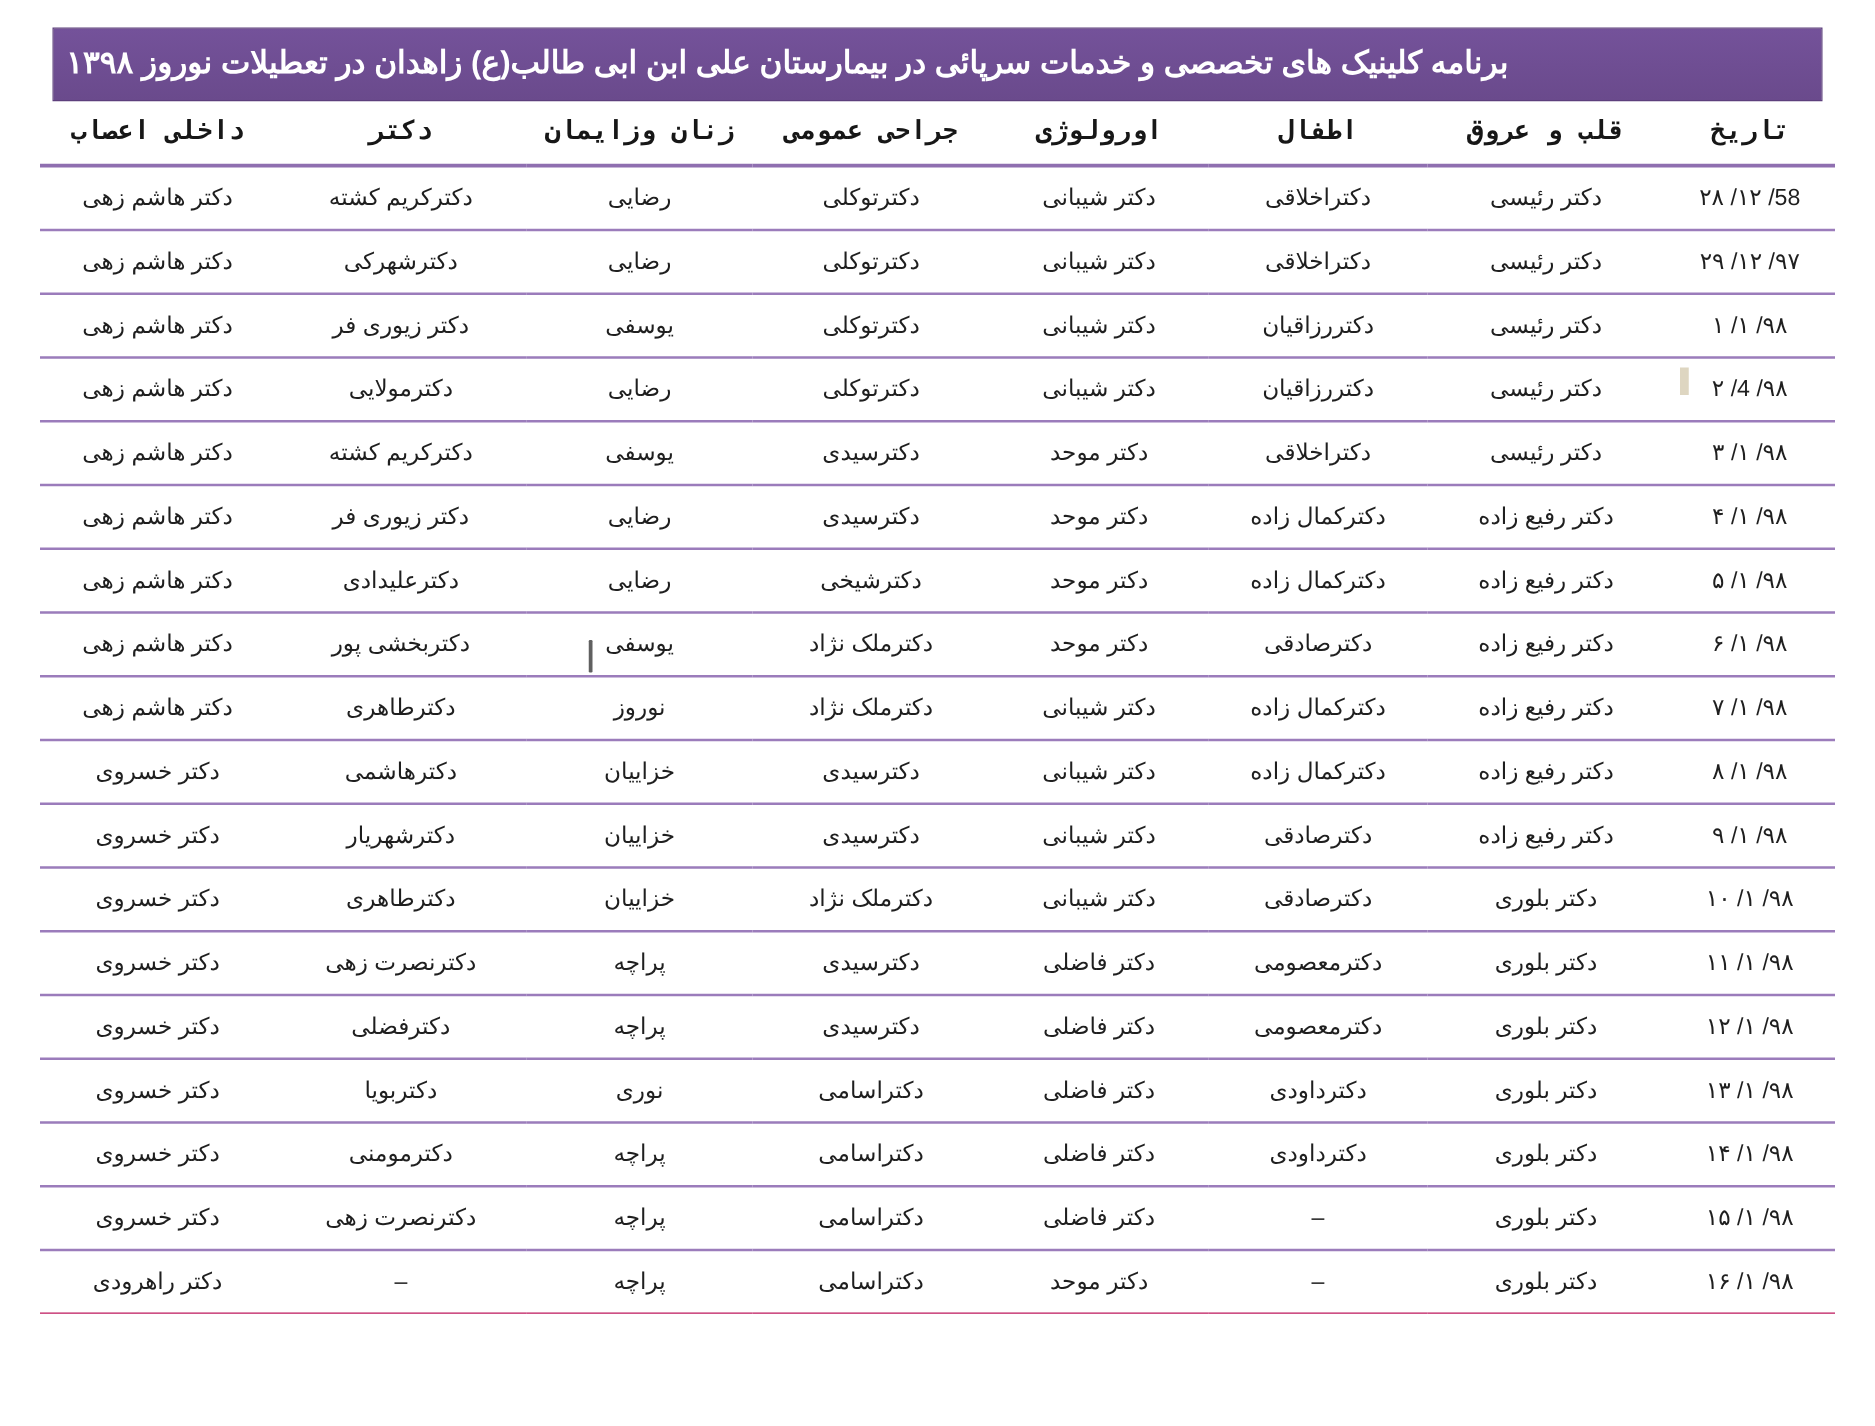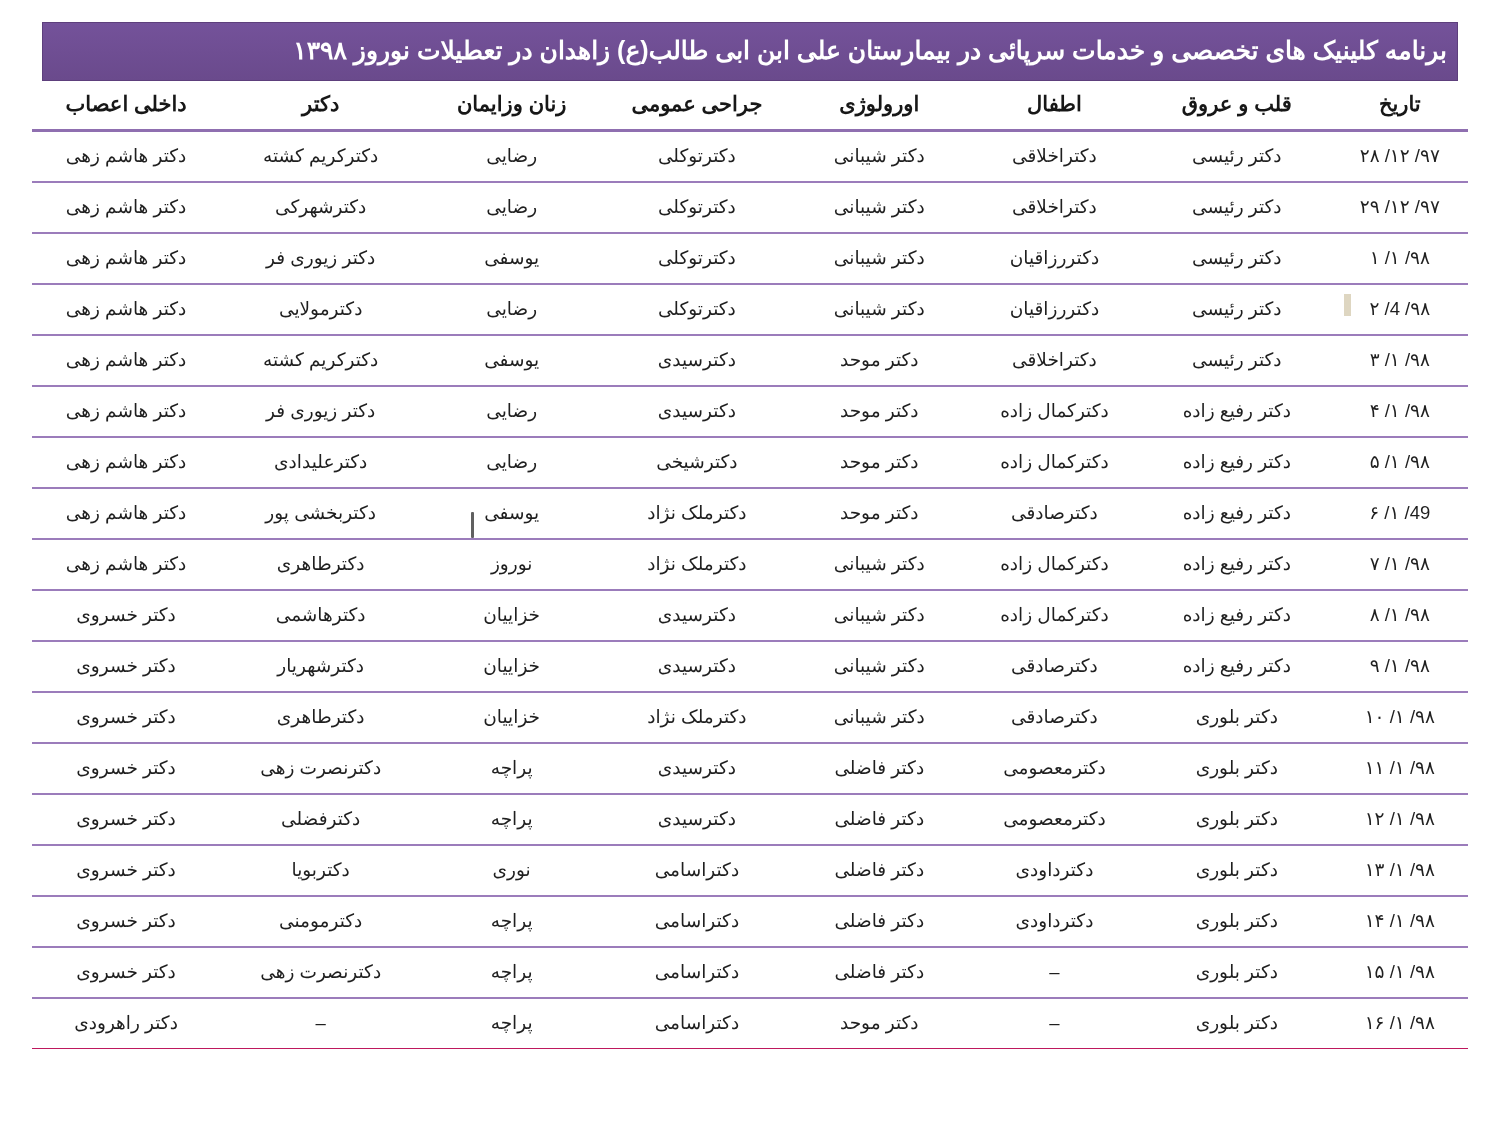--- a/index.html
+++ b/index.html
@@ -21,21 +21,21 @@
     position: relative;
     background: #ffffff;
     box-sizing: border-box;
     padding: 22px 32px 0 32px;
   }
 
   .title-bar {
     background: #6f4f91;
     background: linear-gradient(#74529a, #6a4a8c);
     color: #ffffff;
-    text-align: right;
+    text-align: left;
     font-size: 25px;
     font-weight: bold;
     letter-spacing: 0.2px;
     padding: 12px 10px 14px 10px;
     margin: 0 10px 0 10px;
     line-height: 1.25;
     border: 1px solid #5d3f7c;
   }
 
   table.schedule {
@@ -46,20 +46,21 @@
   }
 
   table.schedule th {
     font-size: 21px;
     font-weight: bold;
     color: #171717;
     text-align: center;
     padding: 11px 4px 13px 4px;
     border-bottom: 3px solid #8f6fb0;
     white-space: nowrap;
+    font-family: Liberation Mono, monospace;
   }
 
   table.schedule td {
     font-size: 18.5px;
     text-align: center;
     color: #1f1f1f;
     padding: 13px 4px 14px 4px;
     border-bottom: 2px solid #9b7cbb;
     white-space: nowrap;
   }
@@ -129,21 +130,21 @@
         <th>اطفال</th>
         <th>اورولوژی</th>
         <th>جراحی عمومی</th>
         <th>زنان وزایمان</th>
         <th>دکتر</th>
         <th>داخلی اعصاب</th>
       </tr>
     </thead>
     <tbody id="schedule-body">
         <tr class="row">
-          <td>۹۷/ ۱۲/ ۲۸</td>
+          <td>58/ ۱۲/ ۲۸</td>
           <td>دکتر رئیسی</td>
           <td>دکتراخلاقی</td>
           <td>دکتر شیبانی</td>
           <td>دکترتوکلی</td>
           <td>رضایی</td>
           <td>دکترکریم کشته</td>
           <td>دکتر هاشم زهی</td>
         </tr>
         <tr class="row">
           <td>۹۷/ ۱۲/ ۲۹</td>
@@ -199,21 +200,21 @@
           <td>۹۸/ ۱/ ۵</td>
           <td>دکتر رفیع زاده</td>
           <td>دکترکمال زاده</td>
           <td>دکتر موحد</td>
           <td>دکترشیخی</td>
           <td>رضایی</td>
           <td>دکترعلیدادی</td>
           <td>دکتر هاشم زهی</td>
         </tr>
         <tr class="row">
-          <td>49/ ۱/ ۶</td>
+          <td>۹۸/ ۱/ ۶</td>
           <td>دکتر رفیع زاده</td>
           <td>دکترصادقی</td>
           <td>دکتر موحد</td>
           <td>دکترملک نژاد</td>
           <td>یوسفی</td>
           <td>دکتربخشی پور</td>
           <td>دکتر هاشم زهی</td>
         </tr>
         <tr class="row">
           <td>۹۸/ ۱/ ۷</td>

